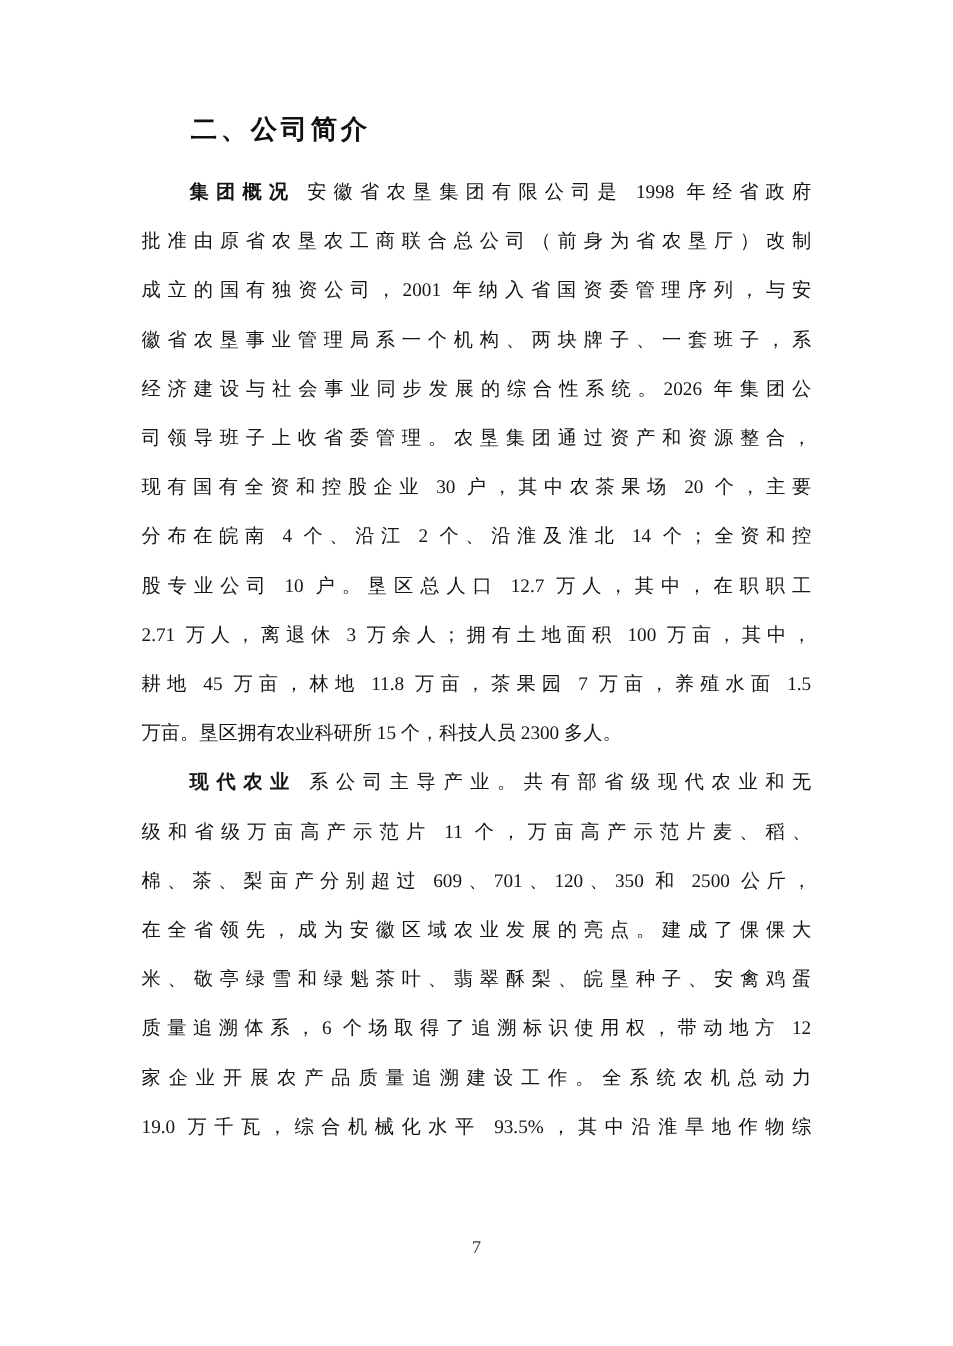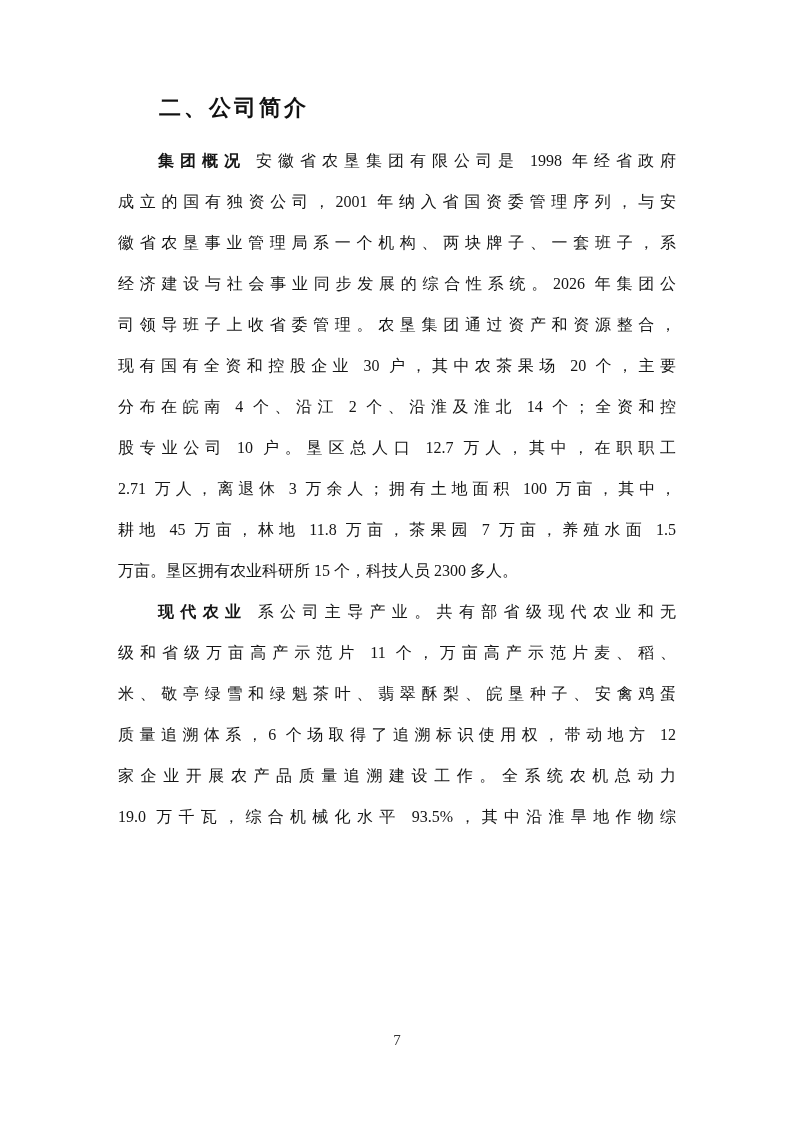--- a/index.html
+++ b/index.html
@@ -65,32 +65,35 @@
   }
 </style>
 </head>
 <body>
 
 <div class="page">
   <h1 class="heading">二、公司简介</h1>
 
   <div class="body-text">
       <div class="line indent"><span class="lead">集团概况</span><span> 安徽省农垦集团有限公司是 1998 年经省政府</span></div>
+      <div class="line"><span>批准由原省农垦农工商联合总公司（前身为省农垦厅）改制</span></div>
       <div class="line"><span>成立的国有独资公司，2001 年纳入省国资委管理序列，与安</span></div>
       <div class="line"><span>徽省农垦事业管理局系一个机构、两块牌子、一套班子，系</span></div>
       <div class="line"><span>经济建设与社会事业同步发展的综合性系统。2026 年集团公</span></div>
       <div class="line"><span>司领导班子上收省委管理。农垦集团通过资产和资源整合，</span></div>
       <div class="line"><span>现有国有全资和控股企业 30 户，其中农茶果场 20 个，主要</span></div>
       <div class="line"><span>分布在皖南 4 个、沿江 2 个、沿淮及淮北 14 个；全资和控</span></div>
       <div class="line"><span>股专业公司 10 户。垦区总人口 12.7 万人，其中，在职职工</span></div>
       <div class="line"><span>2.71 万人，离退休 3 万余人；拥有土地面积 100 万亩，其中，</span></div>
       <div class="line"><span>耕地 45 万亩，林地 11.8 万亩，茶果园 7 万亩，养殖水面 1.5</span></div>
       <div class="line para-end"><span>万亩。垦区拥有农业科研所 15 个，科技人员 2300 多人。</span></div>
       <div class="line indent"><span class="lead">现代农业</span><span> 系公司主导产业。共有部省级现代农业和无</span></div>
       <div class="line"><span>级和省级万亩高产示范片 11 个，万亩高产示范片麦、稻、</span></div>
+      <div class="line"><span>棉、茶、梨亩产分别超过 609、701、120、350 和 2500 公斤，</span></div>
+      <div class="line"><span>在全省领先，成为安徽区域农业发展的亮点。建成了倮倮大</span></div>
       <div class="line"><span>米、敬亭绿雪和绿魁茶叶、翡翠酥梨、皖垦种子、安禽鸡蛋</span></div>
       <div class="line"><span>质量追溯体系，6 个场取得了追溯标识使用权，带动地方 12</span></div>
       <div class="line"><span>家企业开展农产品质量追溯建设工作。全系统农机总动力</span></div>
       <div class="line"><span>19.0 万千瓦，综合机械化水平 93.5%，其中沿淮旱地作物综</span></div>
     </div>
 
   <div class="page-number">7</div>
 </div>
 
 </body></html>

